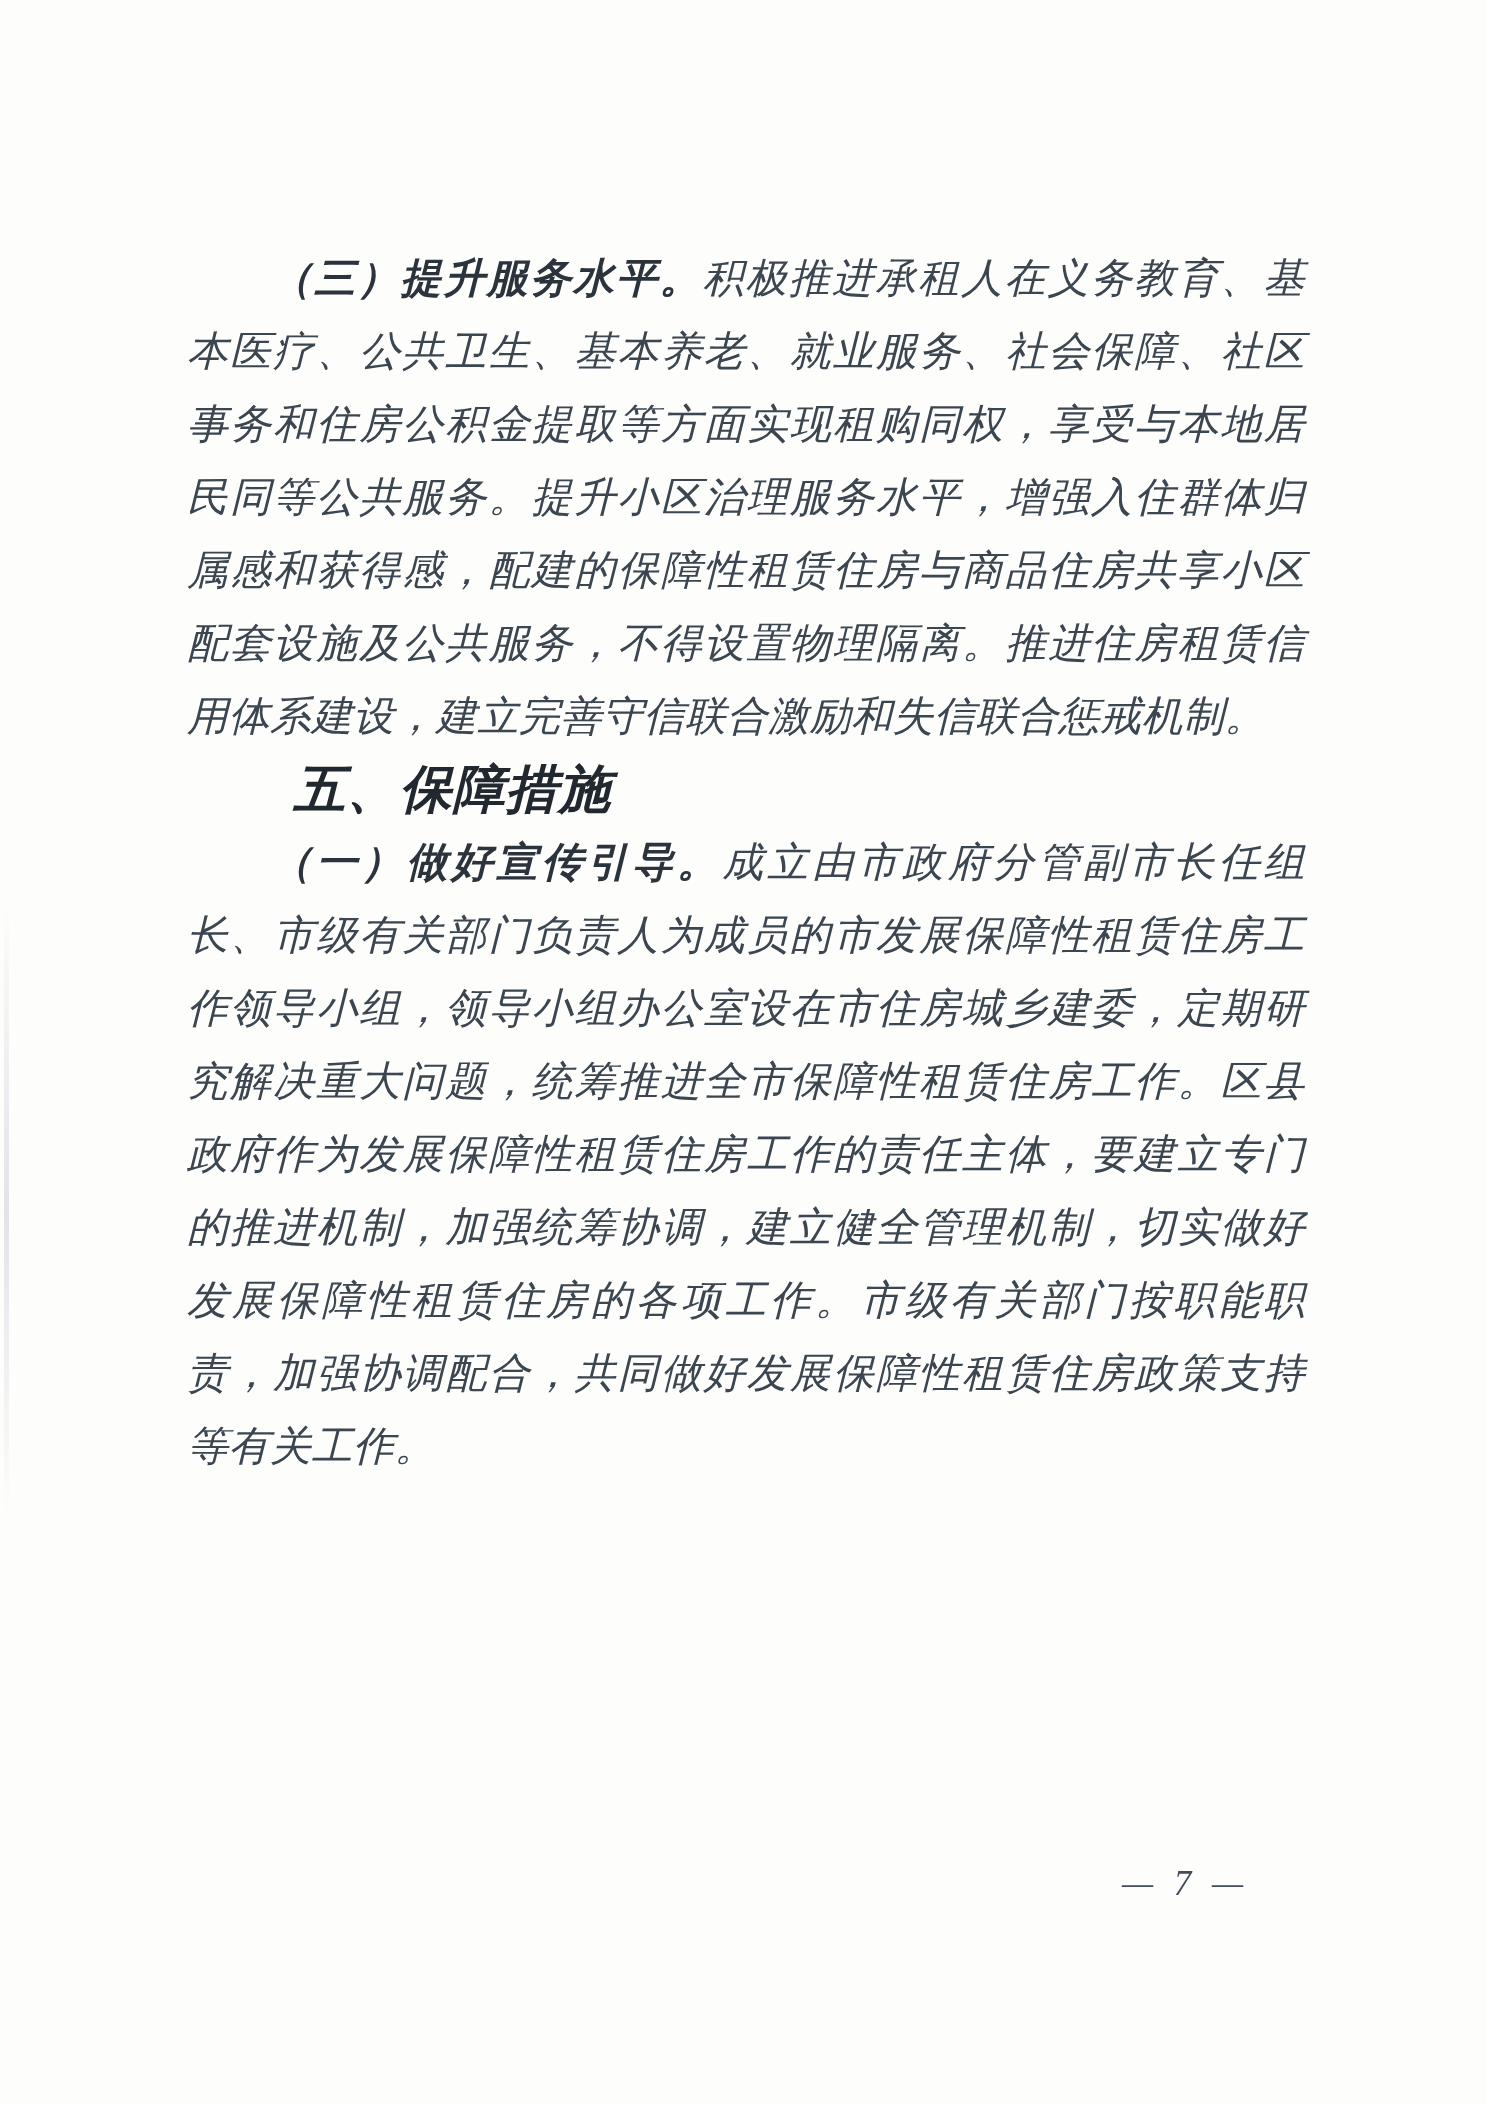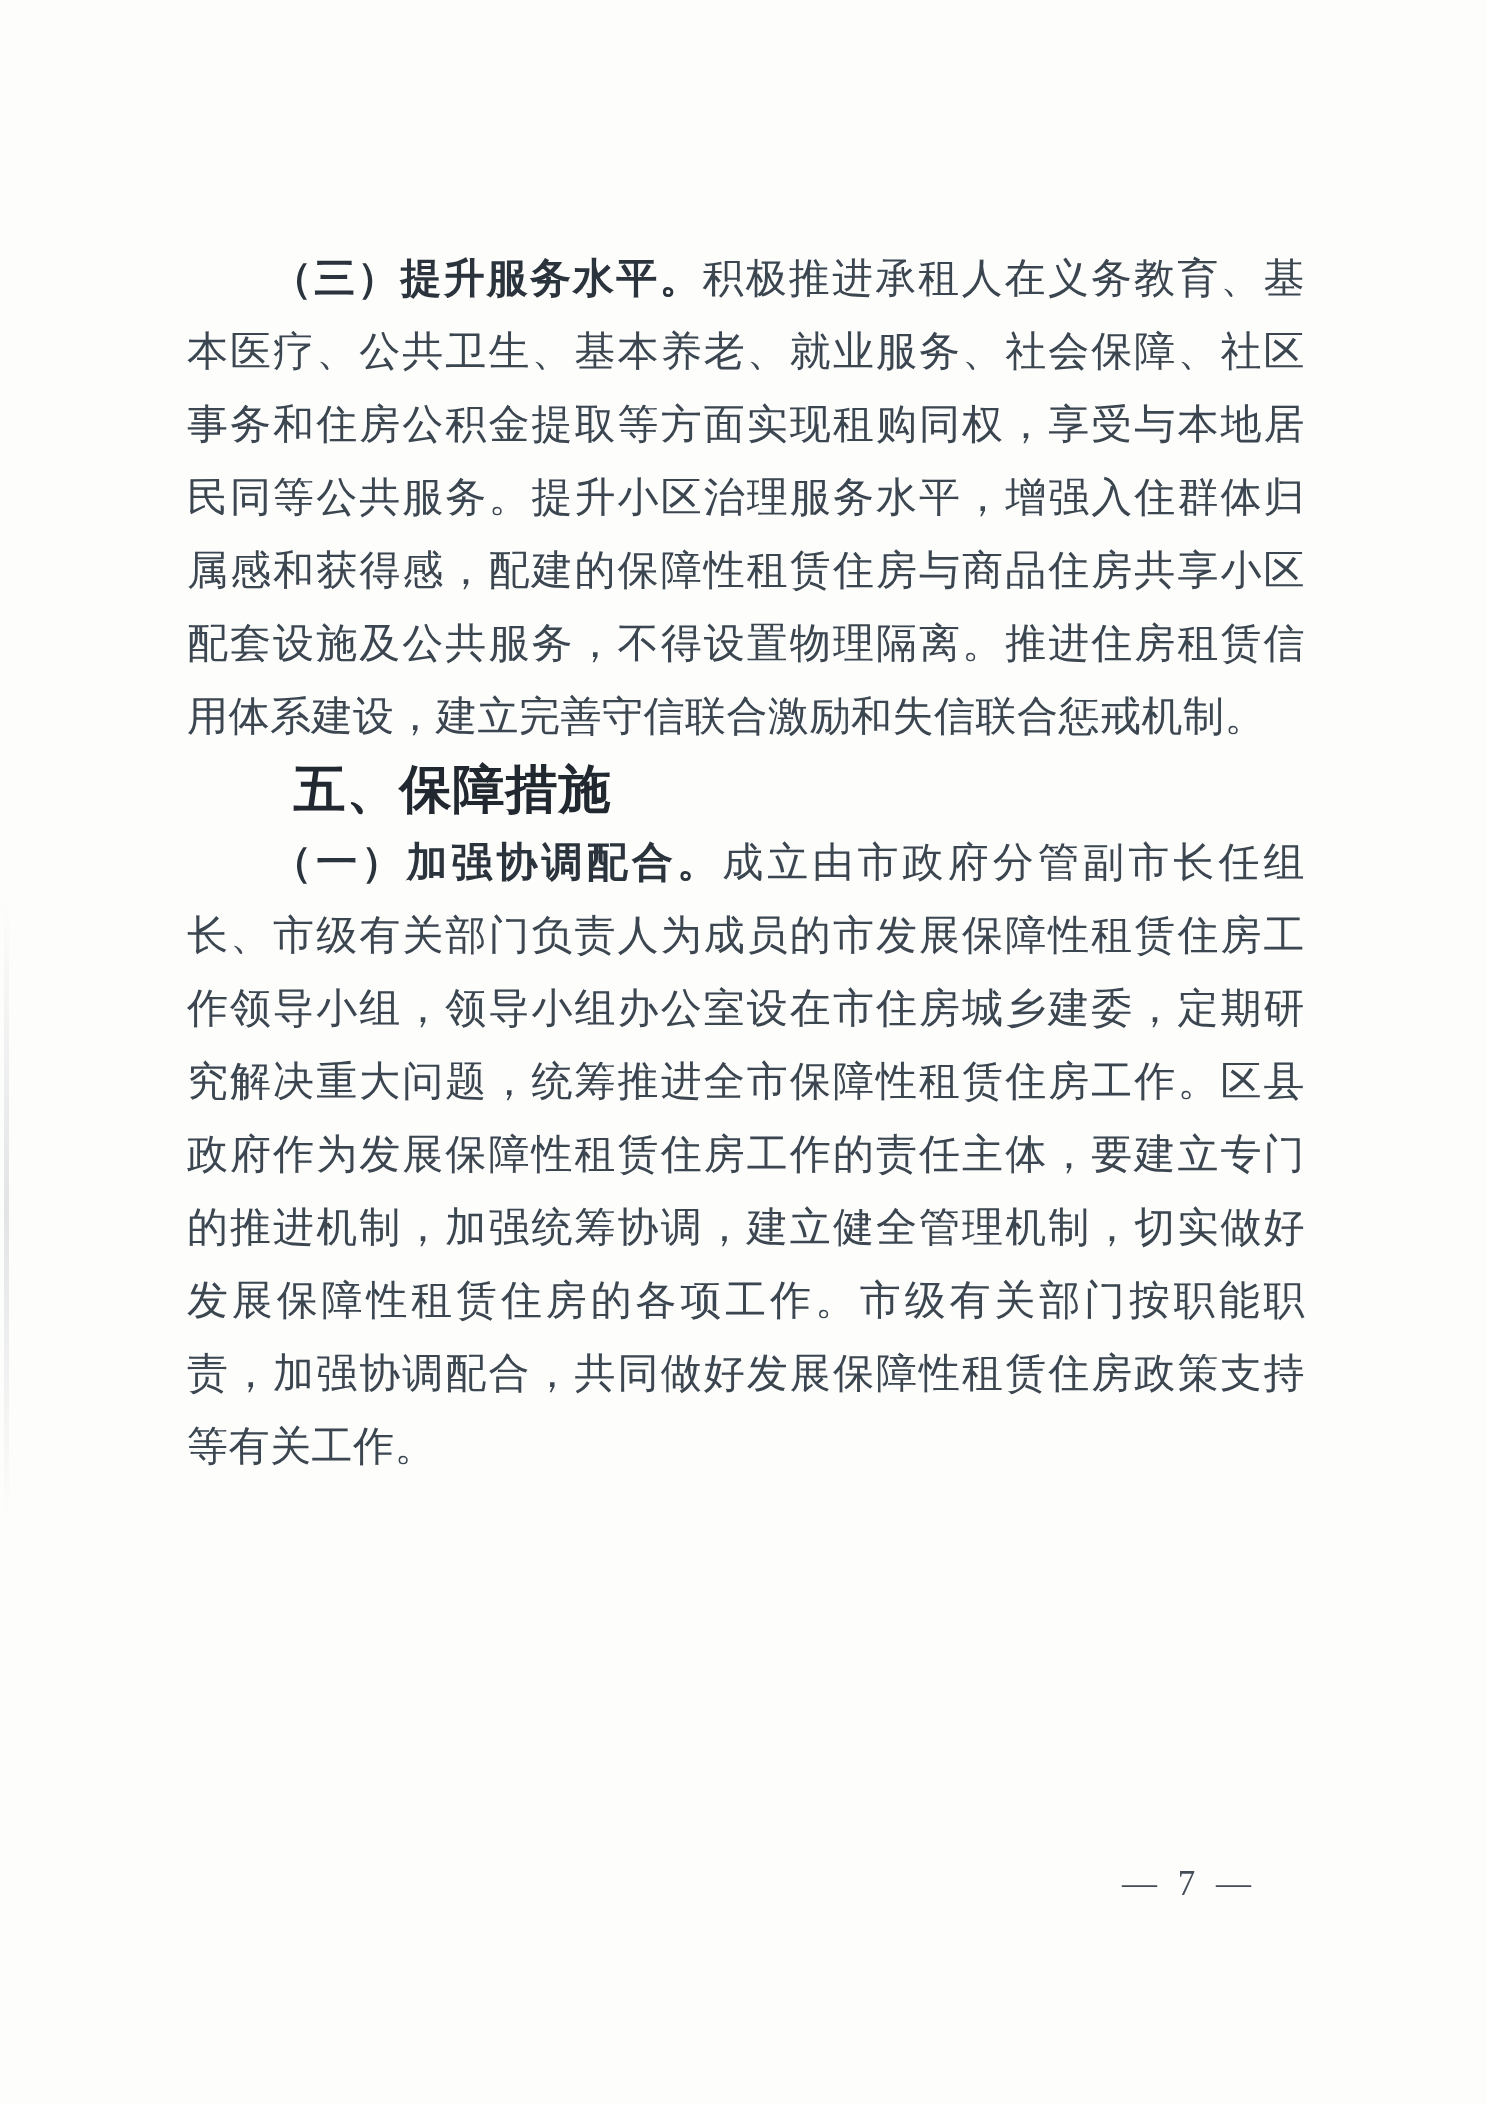--- a/index.html
+++ b/index.html
@@ -9,20 +9,21 @@
   }
   .page {
     position: relative;
     width: 1487px;
     height: 2105px;
     margin: 0 auto;
     background: #fdfdfc;
     overflow: hidden;
     font-family: "Liberation Serif", "DejaVu Serif", serif;
     color: #3b4650;
+    font-style: italic;
   }
   
   .scan-streak {
     position: absolute;
     left: 4px;
     top: 900px;
     width: 5px;
     height: 620px;
     background: linear-gradient(to bottom, rgba(180,185,190,0), rgba(175,180,188,0.35), rgba(180,185,190,0));
     border-radius: 3px;
@@ -74,21 +75,21 @@
 <div class="page">
 
   <div class="scan-streak"></div>
 
   <div class="text-block">
 
     <p class="para"><span class="lead">（三）提升服务水平。</span><span>积极推进承租人在义务教育、基本医疗、公共卫生、基本养老、就业服务、社会保障、社区事务和住房公积金提取等方面实现租购同权，享受与本地居民同等公共服务。提升小区治理服务水平，增强入住群体归属感和获得感，配建的保障性租赁住房与商品住房共享小区配套设施及公共服务，不得设置物理隔离。推进住房租赁信用体系建设，建立完善守信联合激励和失信联合惩戒机制。</span></p>
 
     <h2 class="section-heading">五、保障措施</h2>
 
-    <p class="para"><span class="lead">（一）加强协调配合。</span><span>成立由市政府分管副市长任组长、市级有关部门负责人为成员的市发展保障性租赁住房工作领导小组，领导小组办公室设在市住房城乡建委，定期研究解决重大问题，统筹推进全市保障性租赁住房工作。区县政府作为发展保障性租赁住房工作的责任主体，要建立专门的推进机制，加强统筹协调，建立健全管理机制，切实做好发展保障性租赁住房的各项工作。市级有关部门按职能职责，加强协调配合，共同做好发展保障性租赁住房政策支持等有关工作。</span></p>
+    <p class="para"><span class="lead">（一）做好宣传引导。</span><span>成立由市政府分管副市长任组长、市级有关部门负责人为成员的市发展保障性租赁住房工作领导小组，领导小组办公室设在市住房城乡建委，定期研究解决重大问题，统筹推进全市保障性租赁住房工作。区县政府作为发展保障性租赁住房工作的责任主体，要建立专门的推进机制，加强统筹协调，建立健全管理机制，切实做好发展保障性租赁住房的各项工作。市级有关部门按职能职责，加强协调配合，共同做好发展保障性租赁住房政策支持等有关工作。</span></p>
 
 
 
   </div>
 
   <div class="page-number">— 7 —</div>
 
 </div>
 
 </body></html>

